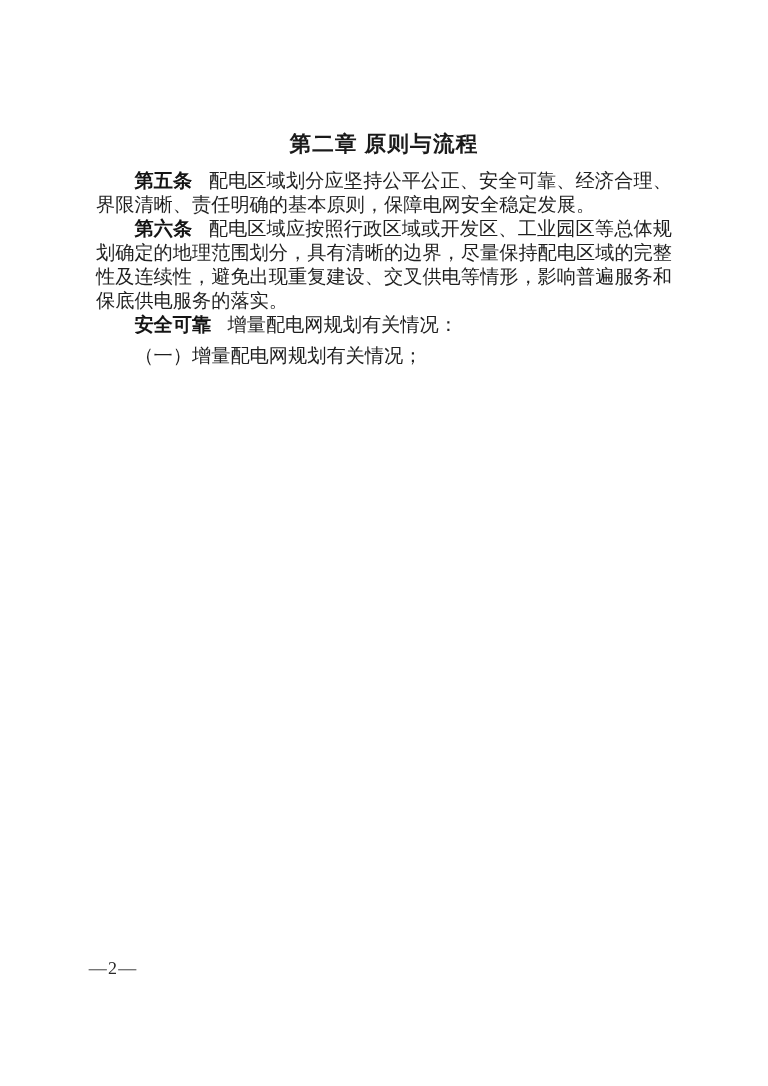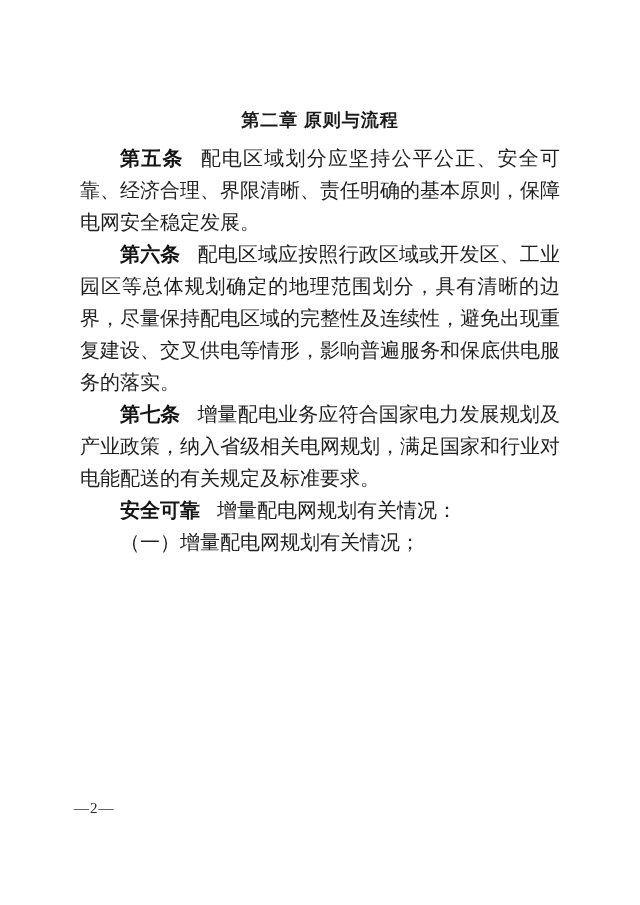--- a/index.html
+++ b/index.html
@@ -26,35 +26,35 @@
     font-weight: 700;
     letter-spacing: 1px;
     color: #1a1a1a;
   }
   .content {
     margin: 8px 80px 0 80px;
     width: 480px;
   }
   .article {
     margin: 0;
-    font-size: 20px;
-    line-height: 32px;
+    font-size: 16px;
+    line-height: 20px;
     text-indent: 2em;
     text-align: justify;
     text-justify: inter-ideograph;
     color: #1f1f1f;
   }
   .article-label {
     font-weight: 700;
     margin-right: 0.85em;
     color: #141414;
   }
   .list-line {
     margin: 0;
-    font-size: 20px;
+    font-size: 16px;
     line-height: 32px;
     text-indent: 2em;
     text-align: justify;
     color: #1f1f1f;
   }
   .page-number {
     position: absolute;
     left: 74px;
     top: 800px;
     font-size: 15px;
@@ -68,21 +68,20 @@
 <div class="page">
 
   <h1 class="chapter-title">第二章 原则与流程</h1>
 
   <div class="content">
 
     <p class="article"><span class="article-label">第五条</span><span class="article-text">配电区域划分应坚持公平公正、安全可靠、经济合理、界限清晰、责任明确的基本原则，保障电网安全稳定发展。</span></p>
 
     <p class="article"><span class="article-label">第六条</span><span class="article-text">配电区域应按照行政区域或开发区、工业园区等总体规划确定的地理范围划分，具有清晰的边界，尽量保持配电区域的完整性及连续性，避免出现重复建设、交叉供电等情形，影响普遍服务和保底供电服务的落实。</span></p>
 
-    <p class="article"><span class="article-label">第七条</span><span class="article-text">增量配电业务应符合国家电力发展规划及产业政策，纳入省级相关电网规划，满足国家和行业对电能配送的有关规定及标准要求。</span></p>
 
 
 
 
     <p class="article"><span class="article-label">安全可靠</span><span class="article-text">增量配电网规划有关情况：</span></p>
 
     <p class="list-line"><span>（一）增量配电网规划有关情况；</span></p>
 
   </div>
 

